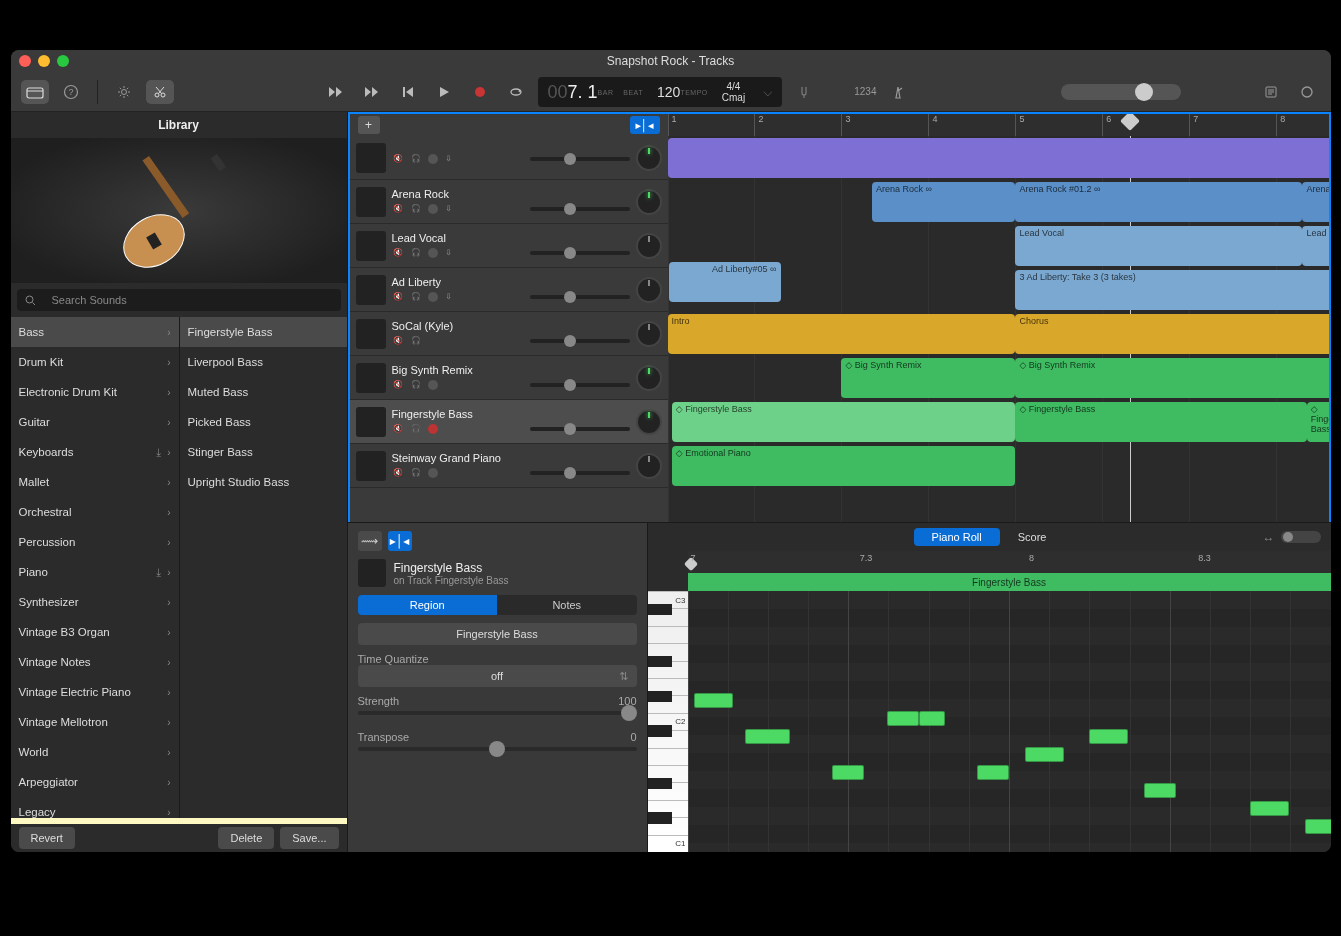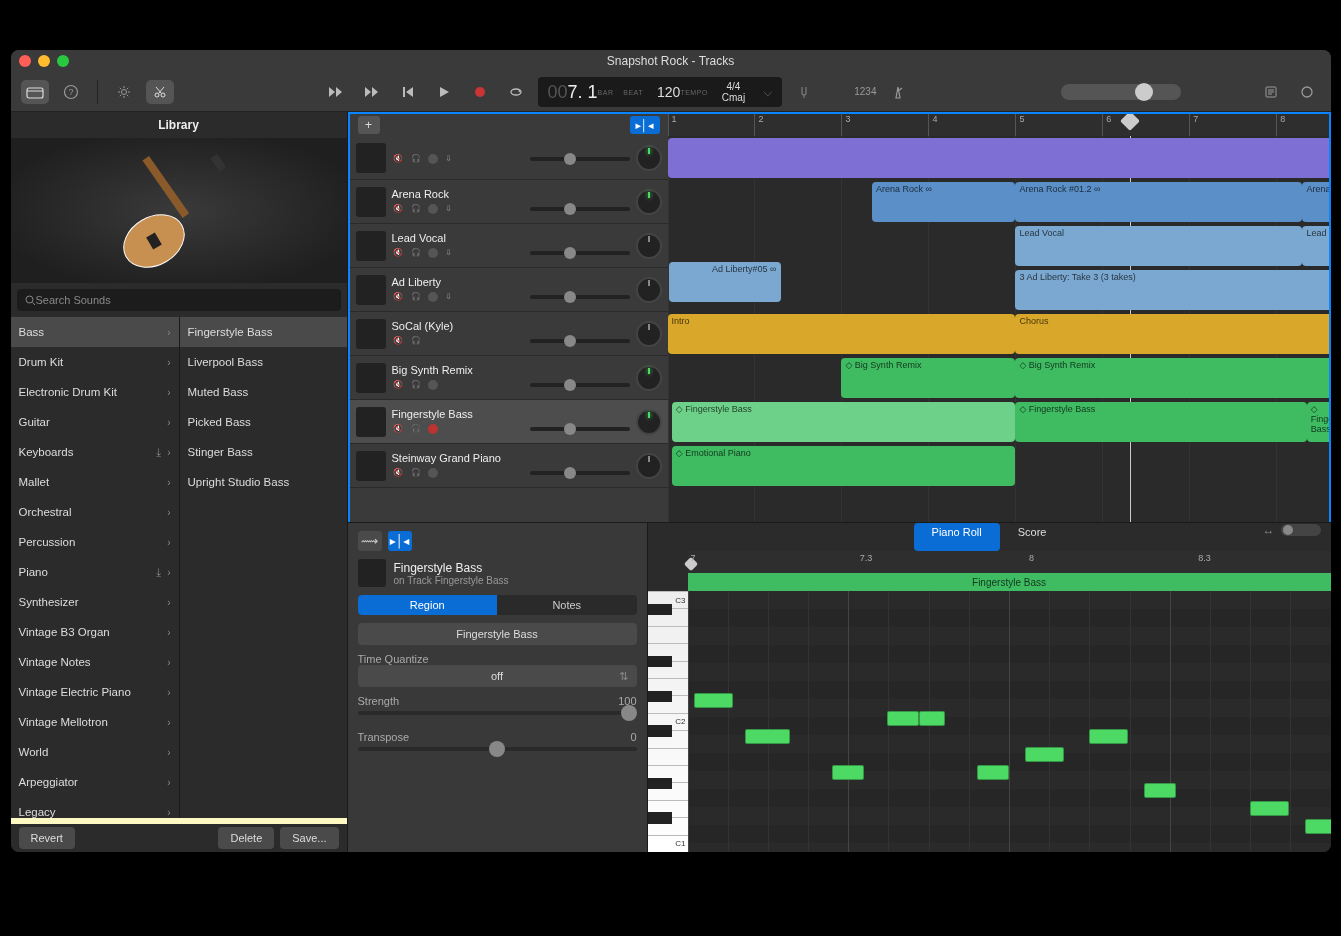--- a/index.html
+++ b/index.html
@@ -31,21 +31,21 @@
 .master-vol { width: 120px; height: 16px; background: #555; border-radius: 8px; position: relative; }
 .master-vol::after { content:''; position: absolute; right: 28px; top: -1px; width: 18px; height: 18px; background: #ccc; border-radius: 50%; }
 
 
 .content { display: flex; flex: 1; overflow: hidden; }
 
 
 .library { width: 337px; background: #2b2b2b; display: flex; flex-direction: column; border-right: 1px solid #1a1a1a; }
 .lib-header { text-align: center; font-weight: 600; padding: 6px 0; color: #eee; font-size: 12px; }
 .lib-image { height: 145px; background: radial-gradient(ellipse at center, #3a3a3a 0%, #1f1f1f 80%); display: flex; align-items: center; justify-content: center; }
-.lib-search { margin: 6px 6px; height: 22px; background: #1c1c1c; border-radius: 4px; display: flex; align-items: center; padding: 0 8px; color: #888; gap: 0; font-size: 11px; }
+.lib-search { margin: 6px 6px; height: 22px; background: #1c1c1c; border-radius: 4px; display: flex; align-items: center; padding: 0 8px; color: #888; gap: 16px; font-size: 11px; }
 .lib-cols { display: flex; flex: 1; overflow: hidden; }
 .lib-col { width: 50%; overflow-y: auto; }
 .lib-col + .lib-col { border-left: 1px solid #1a1a1a; }
 .lib-row { height: 30px; display: flex; align-items: center; padding: 0 8px; font-size: 11.5px; color: #ddd; cursor: pointer; justify-content: space-between; }
 .lib-row.sel { background: #4a4a4a; }
 .lib-row .chev { color: #888; font-size: 10px; }
 .lib-row .dl { color: #888; font-size: 11px; margin-left: auto; margin-right: 6px; }
 .lib-footer { height: 34px; display: flex; align-items: center; padding: 0 8px; gap: 6px; border-top: 6px solid #fef9c3; }
 .lib-footer button { background: #4a4a4a; border: none; color: #ddd; height: 22px; padding: 0 12px; border-radius: 4px; font-size: 11px; cursor: pointer; }
 
@@ -102,21 +102,21 @@
 .segctl div { flex: 1; text-align: center; padding: 4px 0; font-size: 11px; color: #ccc; cursor: pointer; }
 .segctl div.active { background: #0a6dd6; color: #fff; }
 .ed-select { background: #4a4a4a; border-radius: 4px; padding: 5px; text-align: center; font-size: 11px; color: #ddd; }
 .ed-label { font-size: 11px; color: #aaa; display: flex; justify-content: space-between; }
 .ed-slider { height: 4px; background: #2a2a2a; border-radius: 2px; position: relative; margin: 4px 0 8px; }
 .ed-slider::after { content:''; position: absolute; top: -6px; width: 16px; height: 16px; background: #888; border-radius: 50%; }
 .ed-slider[data-pos="100"]::after { right: 0; }
 .ed-slider[data-pos="50"]::after { left: 50%; transform: translateX(-50%); }
 
 .ed-main { flex: 1; display: flex; flex-direction: column; }
-.ed-tabs { height: 28px; display: flex; justify-content: center; gap: 0; background: #2b2b2b; position: relative; }
+.ed-tabs { height: 28px; display: flex; align-items: center; justify-content: center; gap: 0; background: #2b2b2b; position: relative; }
 .ed-tab { padding: 3px 18px; font-size: 11px; color: #ddd; cursor: pointer; border-radius: 4px; }
 .ed-tab.active { background: #0a6dd6; color: #fff; }
 .ed-zoom { position: absolute; right: 10px; display: flex; align-items: center; gap: 6px; color: #888; }
 .ed-zoom .zslide { width: 40px; height: 12px; background: #444; border-radius: 6px; position: relative; }
 .ed-zoom .zslide::after { content:''; position: absolute; left: 2px; top: 1px; width: 10px; height: 10px; background: #888; border-radius: 50%; }
 .ed-ruler { height: 22px; background: #2e2e2e; position: relative; margin-left: 40px; }
 .ed-ruler .tick { position: absolute; top: 0; bottom: 0; font-size: 9px; color: #aaa; padding-top: 2px; padding-left: 3px; }
 .ed-region-strip { height: 18px; background: #3fbb62; margin-left: 40px; font-size: 10px; color: rgba(0,0,0,0.7); display: flex; align-items: center; justify-content: center; position: relative; }
 .pr-wrap { flex: 1; display: flex; }
 .piano { width: 40px; background: linear-gradient(#eee, #fff); display: flex; flex-direction: column-reverse; }

